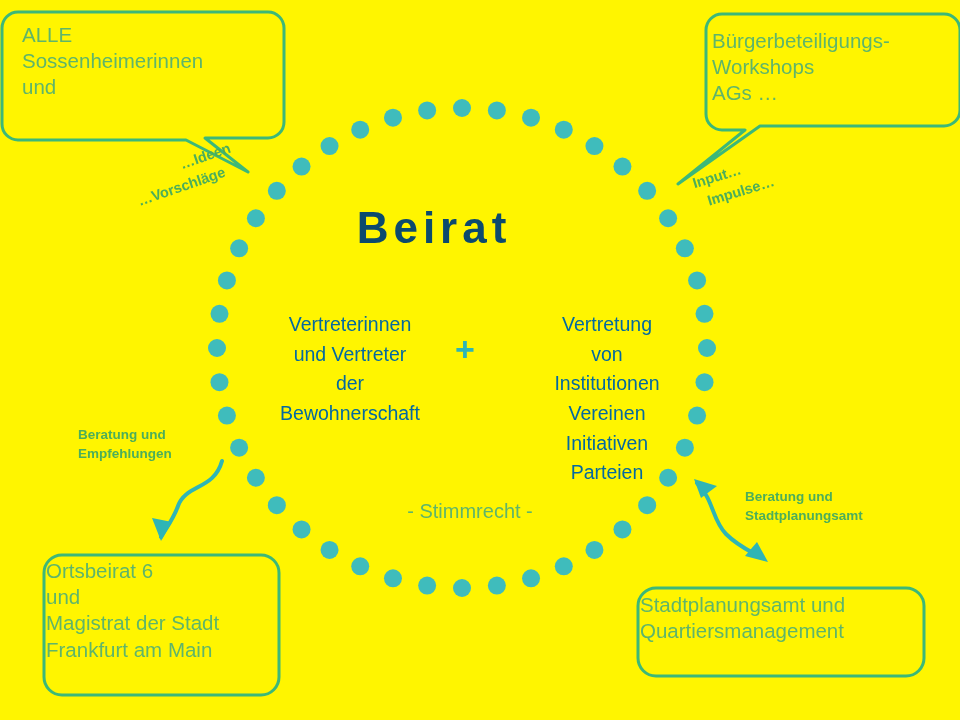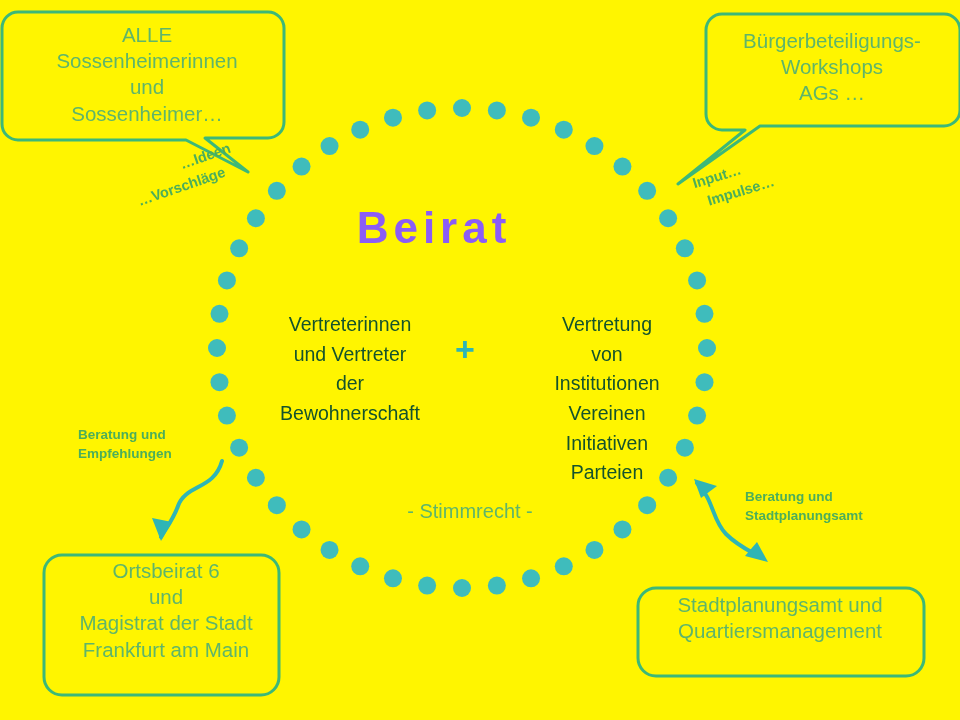--- a/index.html
+++ b/index.html
@@ -8,48 +8,48 @@
     background:#FFF500;
     font-family:"Liberation Sans", sans-serif;
     overflow:hidden;
     position:relative;
   }
   #stage{position:absolute;left:0;top:0;width:960px;height:720px;}
   #svg-layer{position:absolute;left:0;top:0;width:960px;height:720px;}
 
   .callout-text{
     position:absolute;
-    text-align:center;
+    text-align:left;
     color:#5fb56a;
     line-height:1.28;
     pointer-events:none;
   }
   .box-text{font-size:20.5px;}
 
   
   #beirat-title{
     position:absolute;
     left:0;top:203px;width:868px;
     text-align:center;
     font-size:44px;
     font-weight:bold;
     letter-spacing:5px;
-    color:#8b5cf6;
+    color:#0c4a6e;
   }
   #plus-sign{
     position:absolute;
     left:440px;top:330px;width:50px;
     text-align:center;
     font-size:34px;font-weight:bold;
     color:#2fb5b5;
   }
   .center-col{
     position:absolute;
     text-align:center;
-    color:#14532d;
+    color:#0369a1;
     font-size:19.5px;
     line-height:1.52;
   }
   #col-left{left:255px;top:310px;width:190px;}
   #col-right{left:512px;top:310px;width:190px;}
   #stimmrecht{
     position:absolute;left:330px;top:500px;width:280px;
     text-align:center;color:#5fb56a;font-size:20px;
   }
 
@@ -157,21 +157,20 @@
       <path d="M697 483 C 714 500, 712 520, 726 534 C 739 547, 752 552, 762 558" fill="none" stroke="#2fb5b5" stroke-width="4" stroke-linecap="round"></path>
       <path d="M694 479 L 717 486 L 701 498 Z" fill="#2fb5b5"></path>
       <path d="M768 562 L 745 556 L 757 542 Z" fill="#2fb5b5"></path>
     </g>
   </svg>
 
   <div class="callout-text box-text" id="tx-alle">
     <div>ALLE</div>
     <div>Sossenheimerinnen</div>
     <div>und</div>
-    <div>Sossenheimer…</div>
   </div>
 
   <div class="callout-text box-text" id="tx-buerger">
     <div>Bürgerbeteiligungs-</div>
     <div>Workshops</div>
     <div>AGs …</div>
   </div>
 
   <div class="callout-text box-text" id="tx-ortsbeirat">
     <div>Ortsbeirat 6</div>

